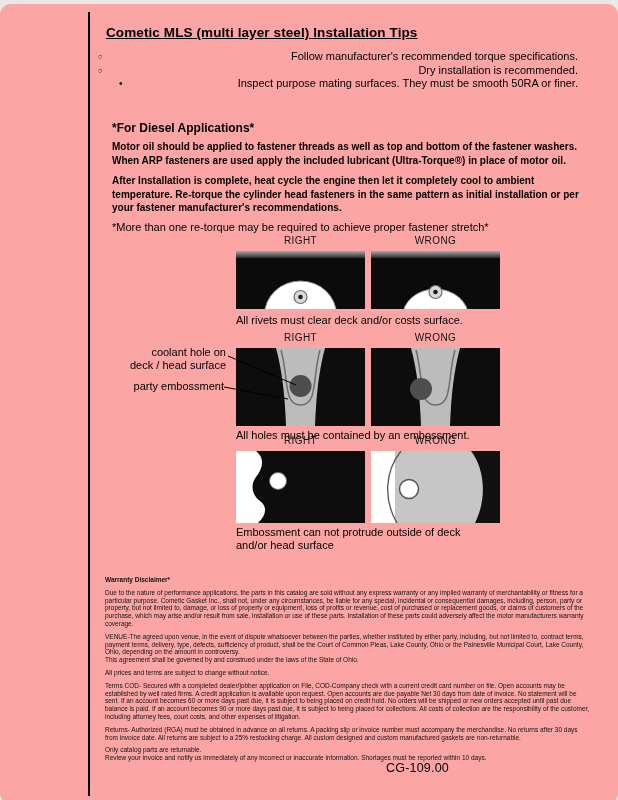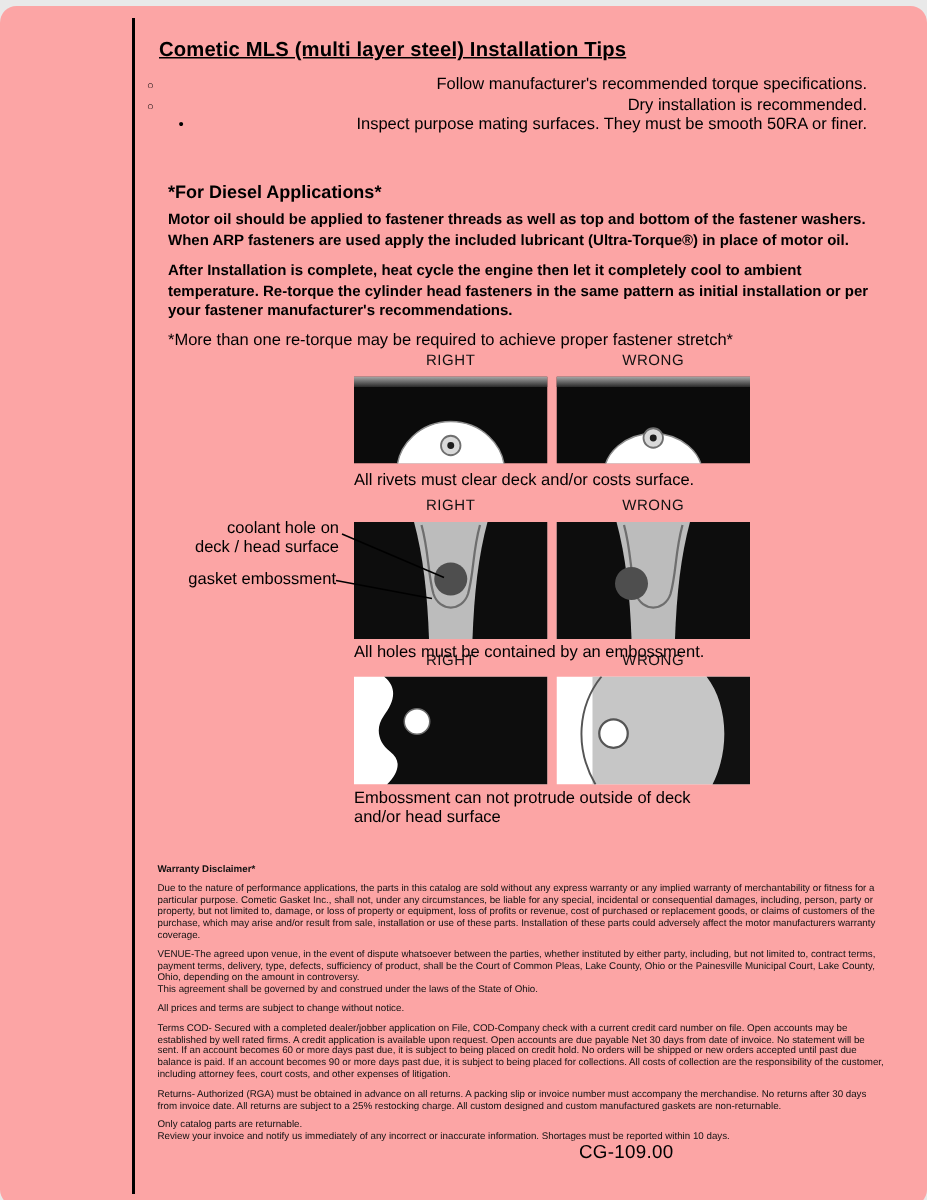--- a/index.html
+++ b/index.html
@@ -96,21 +96,21 @@
       <circle cx="64.5" cy="41" r="6.5" fill="#d9d9d9" stroke="#6f6f6f" stroke-width="1.2"></circle>
       <circle cx="64.5" cy="41" r="2.3" fill="#1d1d1d"></circle>
     </svg>
   </div>
   <div class="caption c1">All rivets must clear deck and/or costs surface.</div>
 
   <div class="hdr r2h pl">RIGHT</div>
   <div class="hdr r2h pr">WRONG</div>
 
   <div class="lbl lbl-coolant">coolant hole on deck / head surface</div>
-  <div class="lbl lbl-emboss">gasket embossment</div>
+  <div class="lbl lbl-emboss">party embossment</div>
 
   <div class="panel r2p pl">
     <svg viewBox="0 0 129 78">
       <rect width="129" height="78" fill="#bcbcbc"></rect>
       <path d="M0,0 H40 C46,22 49,48 50,78 H0 Z" fill="#0d0d0d"></path>
       <path d="M129,0 H89 C83,22 80,48 79,78 H129 Z" fill="#0d0d0d"></path>
       <path d="M45,2 C50,20 49,34 53,48 C57,60 72,60 76,48 C80,34 79,20 84,2" fill="none" stroke="#6e6e6e" stroke-width="1.5"></path>
       <circle cx="64.5" cy="38" r="11" fill="#4e4e4e"></circle>
     </svg>
   </div>

